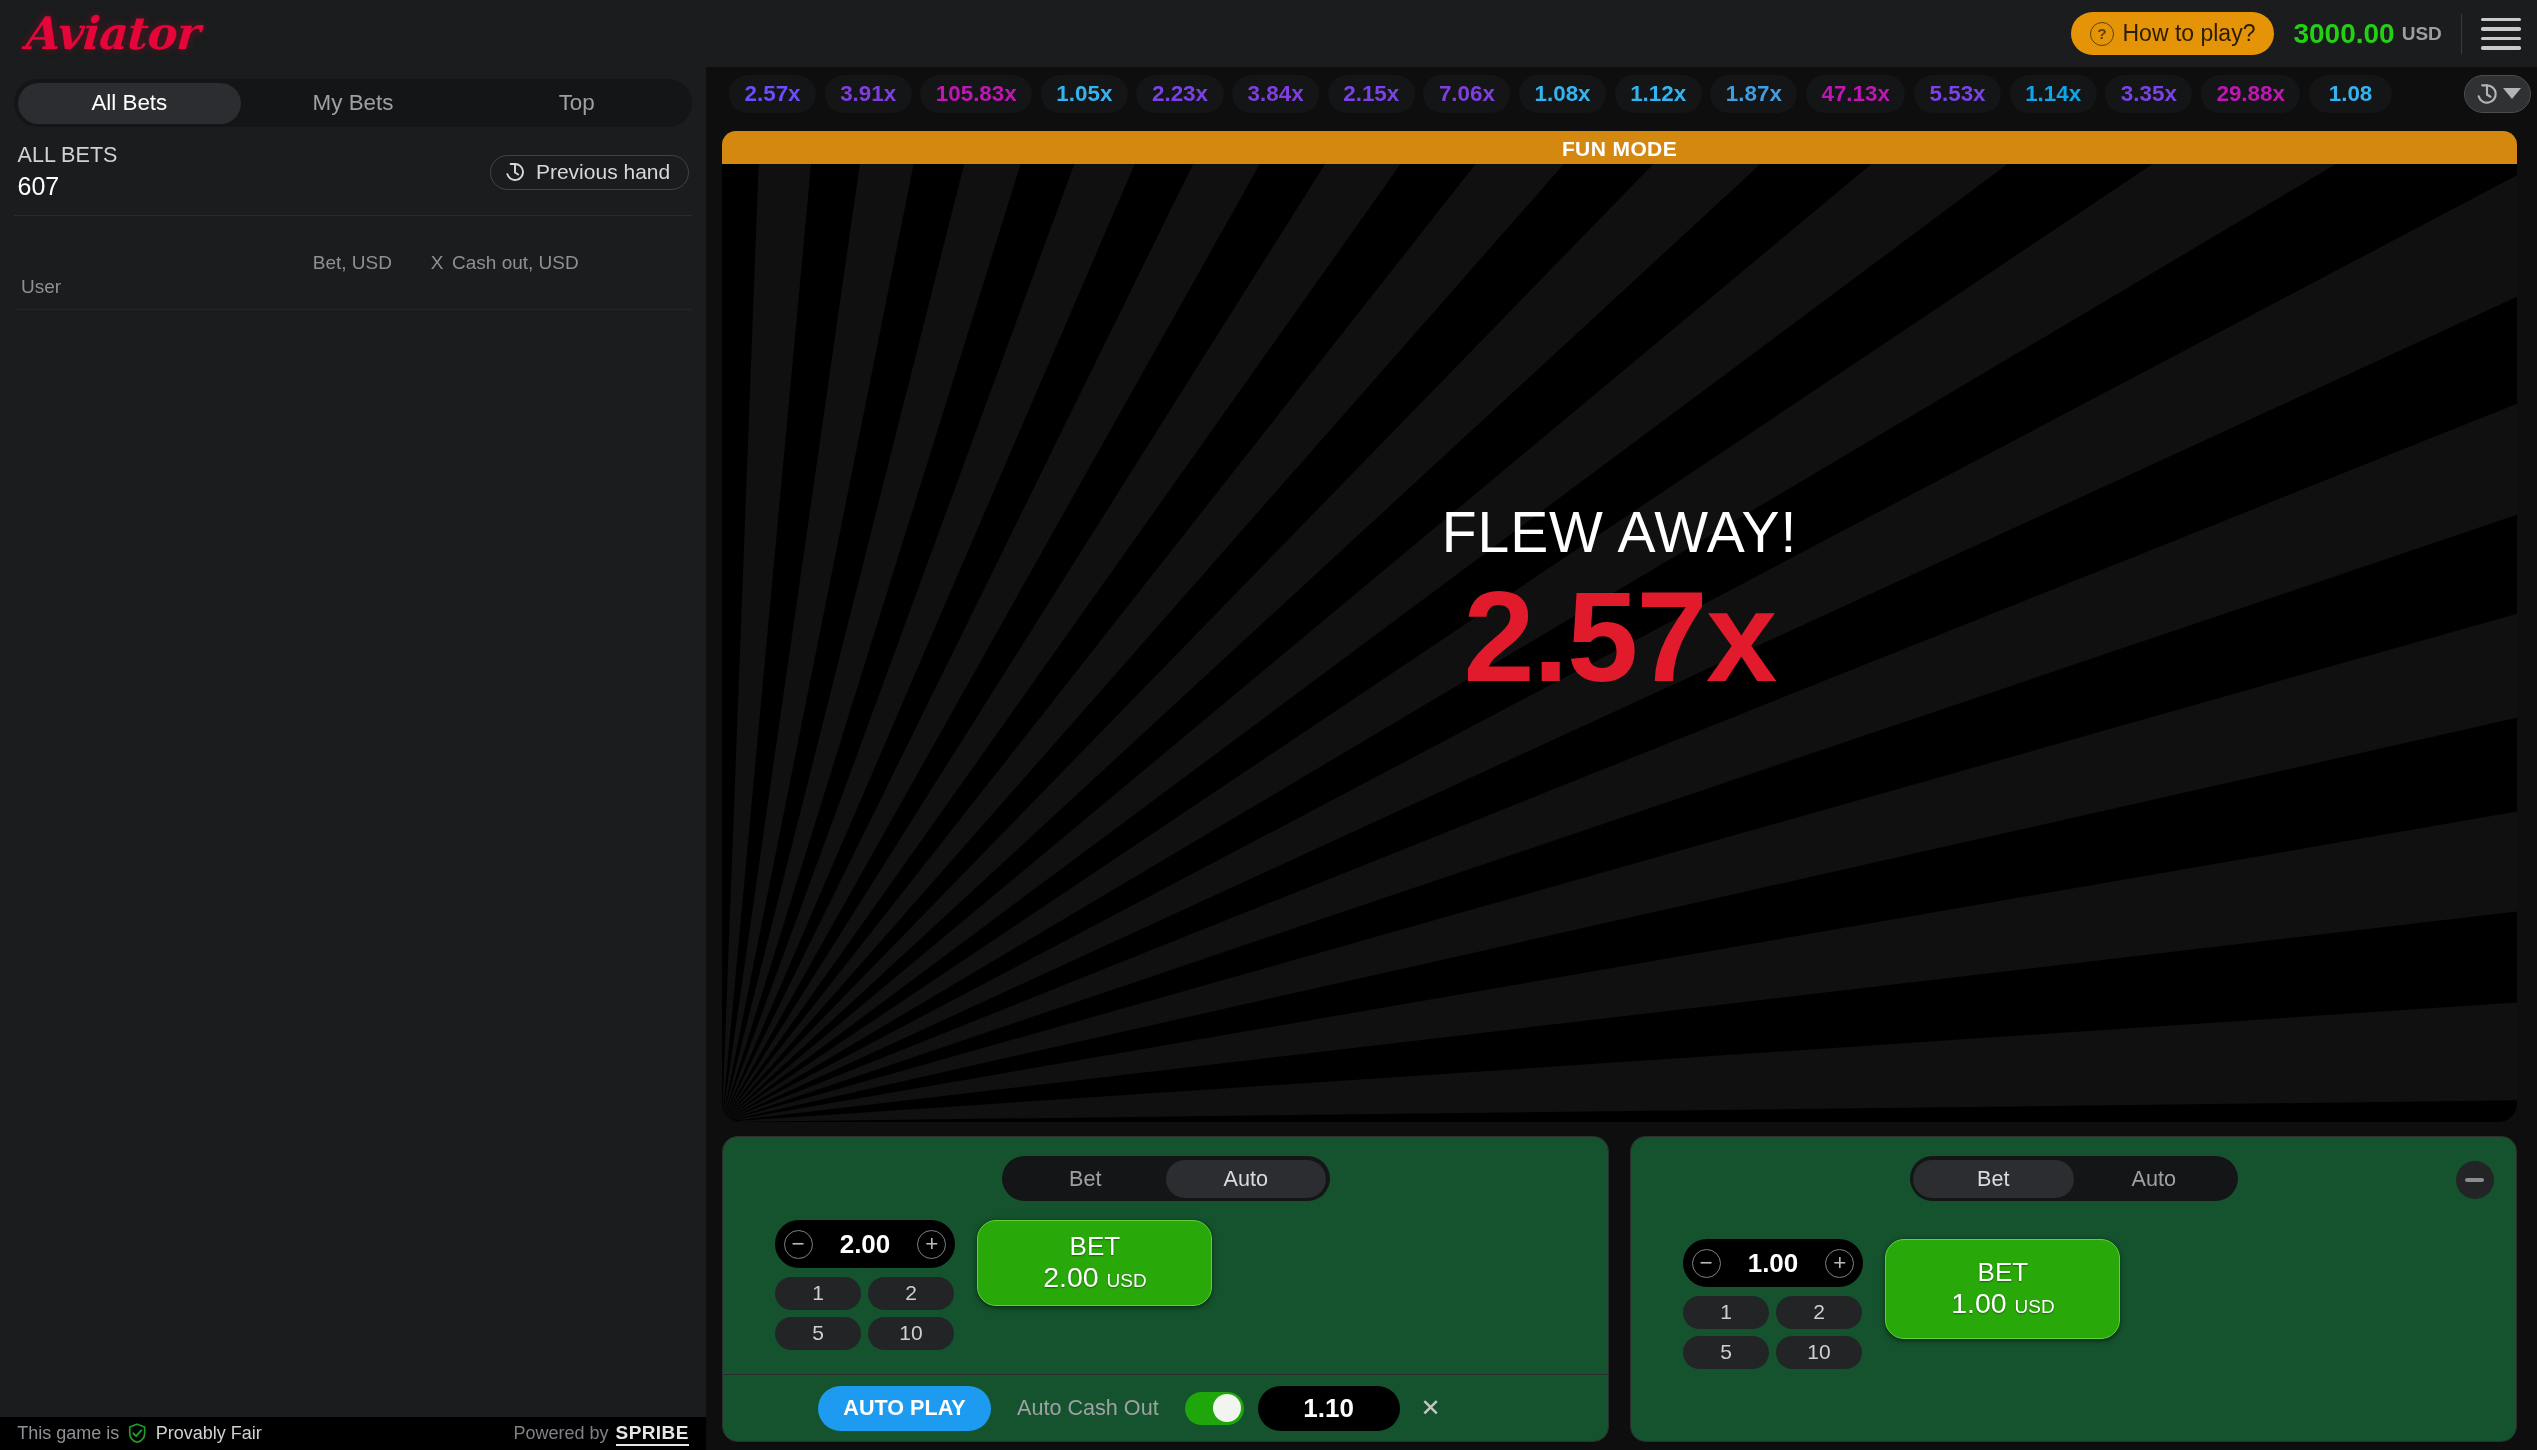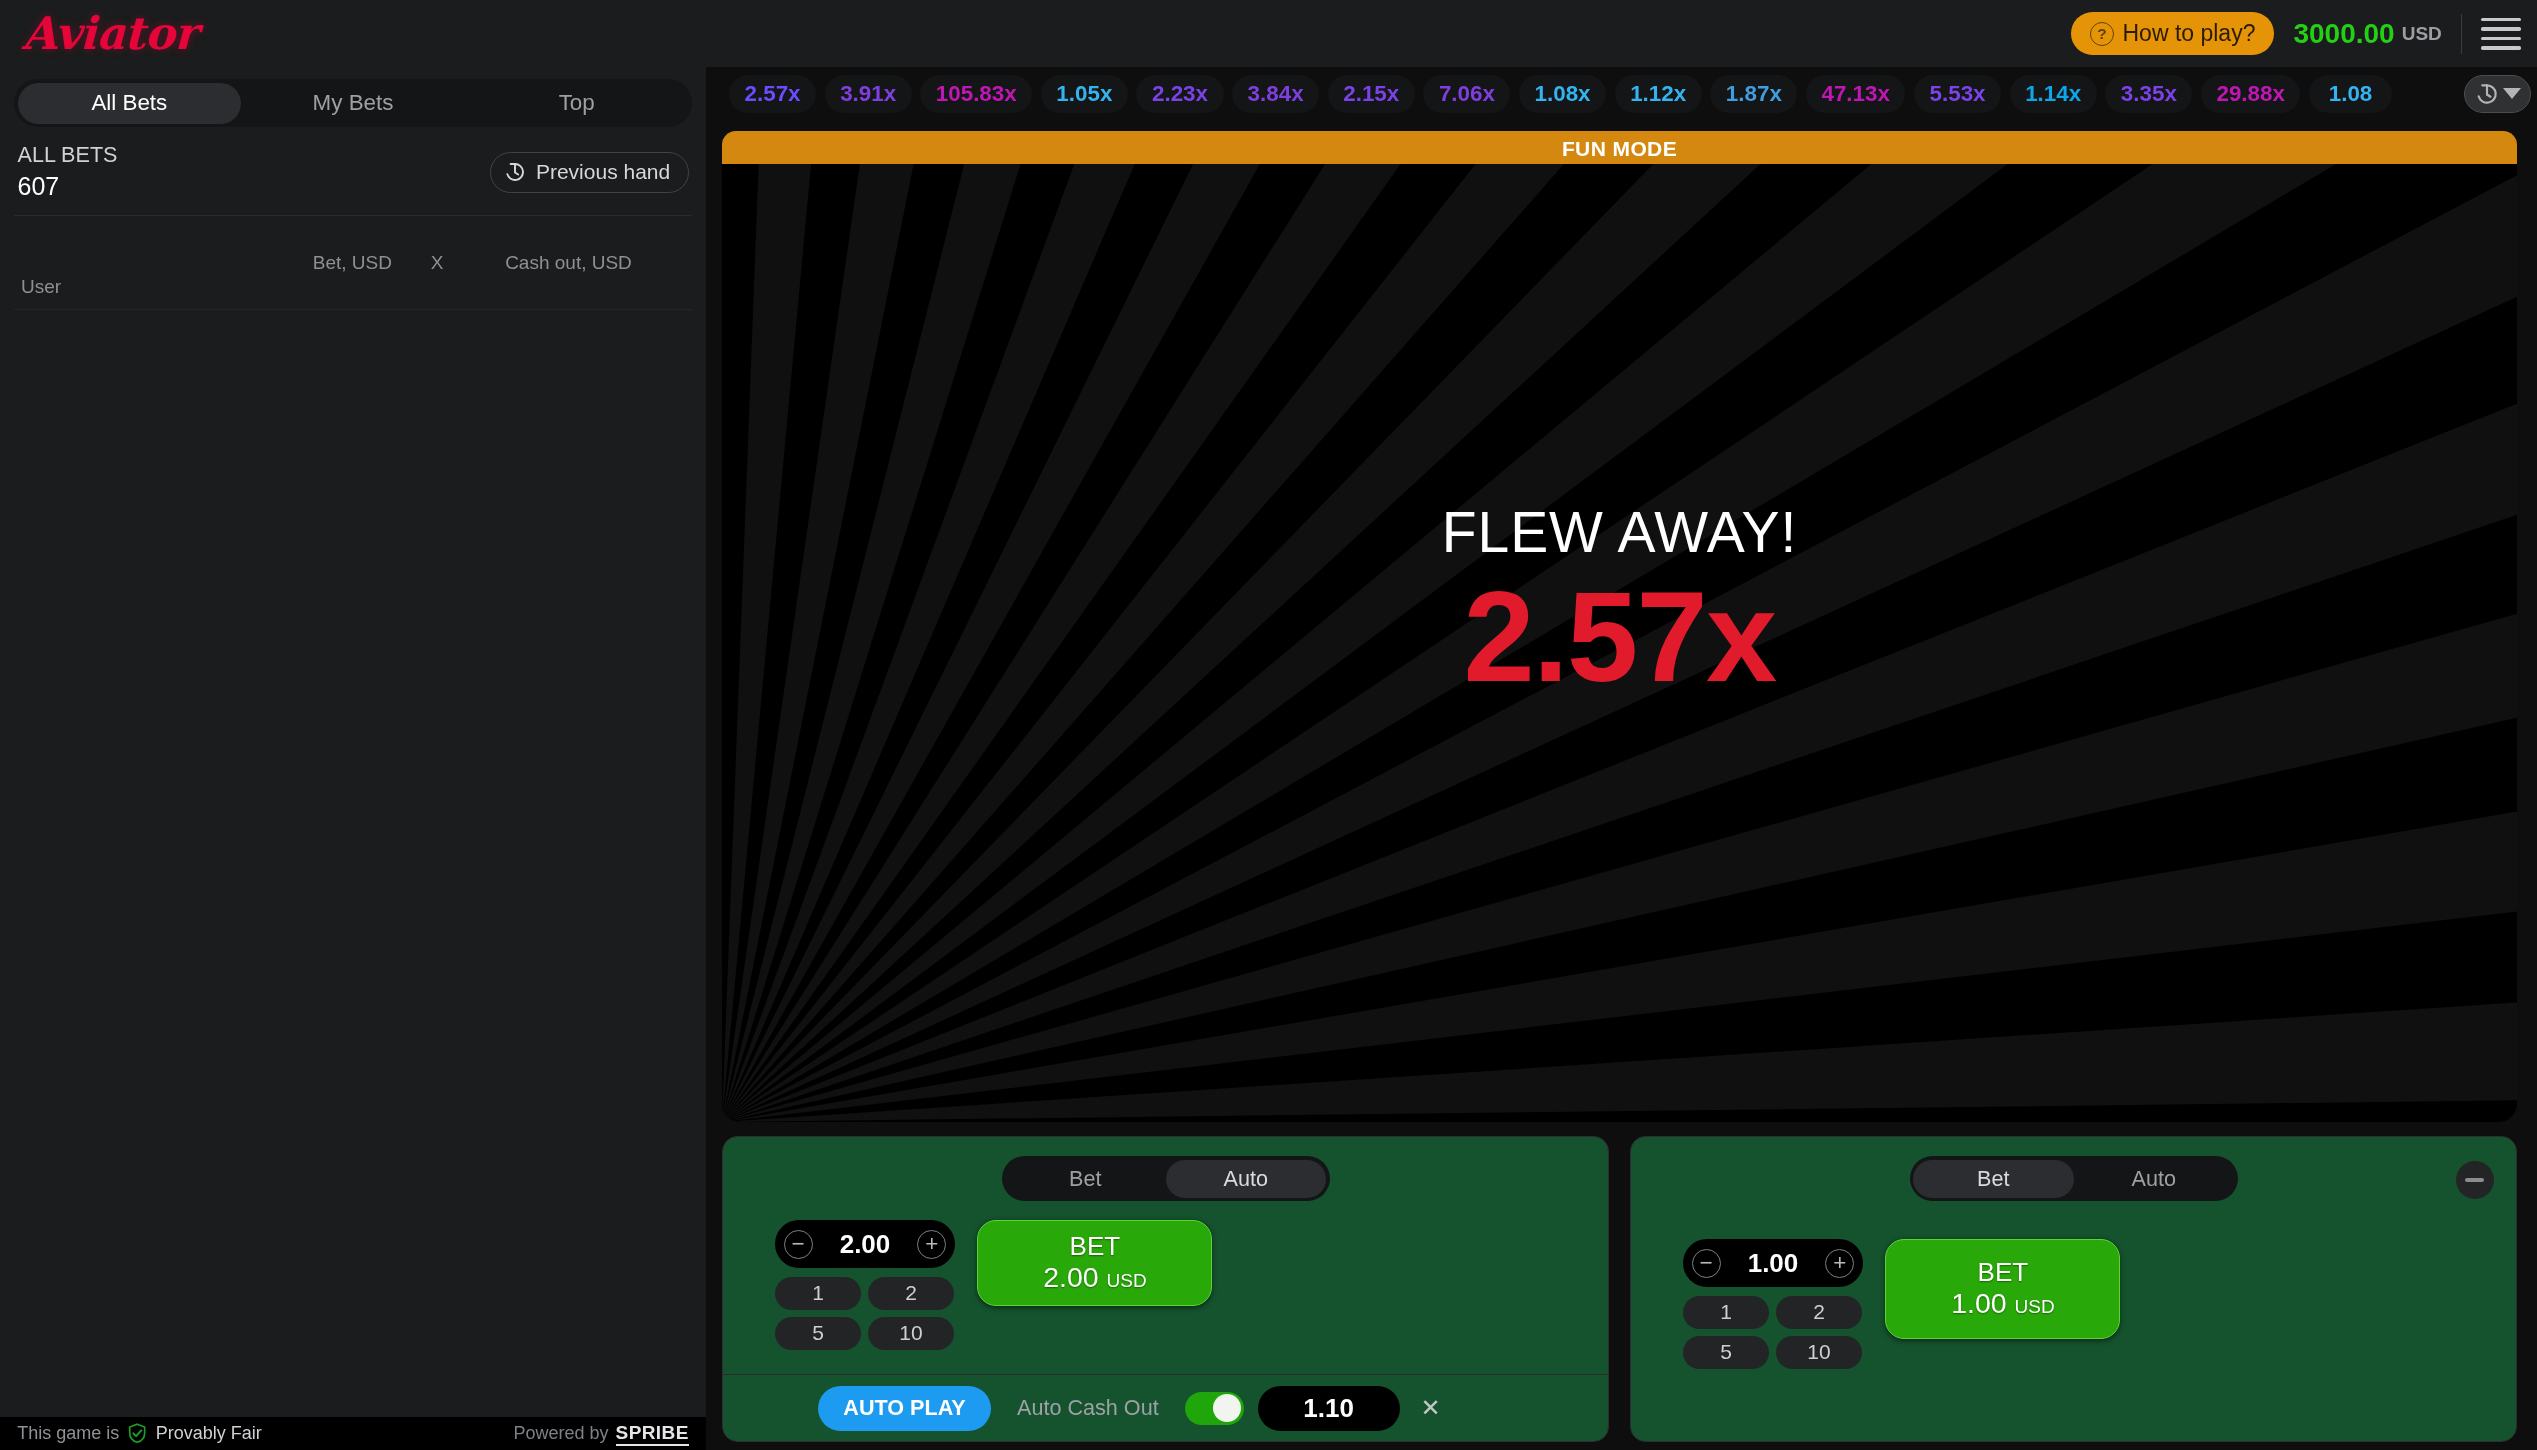--- a/index.html
+++ b/index.html
@@ -79,36 +79,36 @@
   #allbets-head {
     display: flex; align-items: center;
     padding: 14px 3.5px 12px 3.5px;
     border-bottom: 0.9px solid #2a2b2d;
   }
   #allbets-title { font-size: 21.6px; color: #cfd1d4; line-height: 1.34; }
   #allbets-count { font-size: 25px; color: #fff; font-weight: normal; }
   #prev-hand {
     margin-left: auto;
     border: 0.9px solid #414345; border-radius: 26px;
-    height: 41px; padding: 0 17.3px 0 12px;
+    height: 35px; padding: 0 17.3px 0 12px;
     display: flex; align-items: center; gap: 8.6px;
     color: #d6d8da; font-size: 21px; background: transparent; cursor: pointer;
   }
   .clock-ic { width: 24px; height: 24px; flex: none; }
 
   #list-head {
     display: flex; align-items: center;
     padding: 12px 7px 10.4px 7px;
     font-size: 19px; color: #8d9094;
     border-bottom: 0.9px solid #242527;
   }
   #lh-user { width: 285px; margin-top: 48px; }
   #lh-bet { width: 86px; text-align: right; }
   #lh-x { width: 60px; text-align: right; padding-right: 8.6px;}
-  #lh-cash { flex: 1; text-align: center; }
+  #lh-cash { flex: 1; text-align: left; }
   #bets-list { height: 1018px; }
 
   #footer {
     position: absolute; bottom: 0; left: 0;
     width: 706px; height: 33px;
     background: #000;
     display: flex; align-items: center;
     padding: 0 17.3px;
     font-size: 18px; color: #7d8084;
   }

